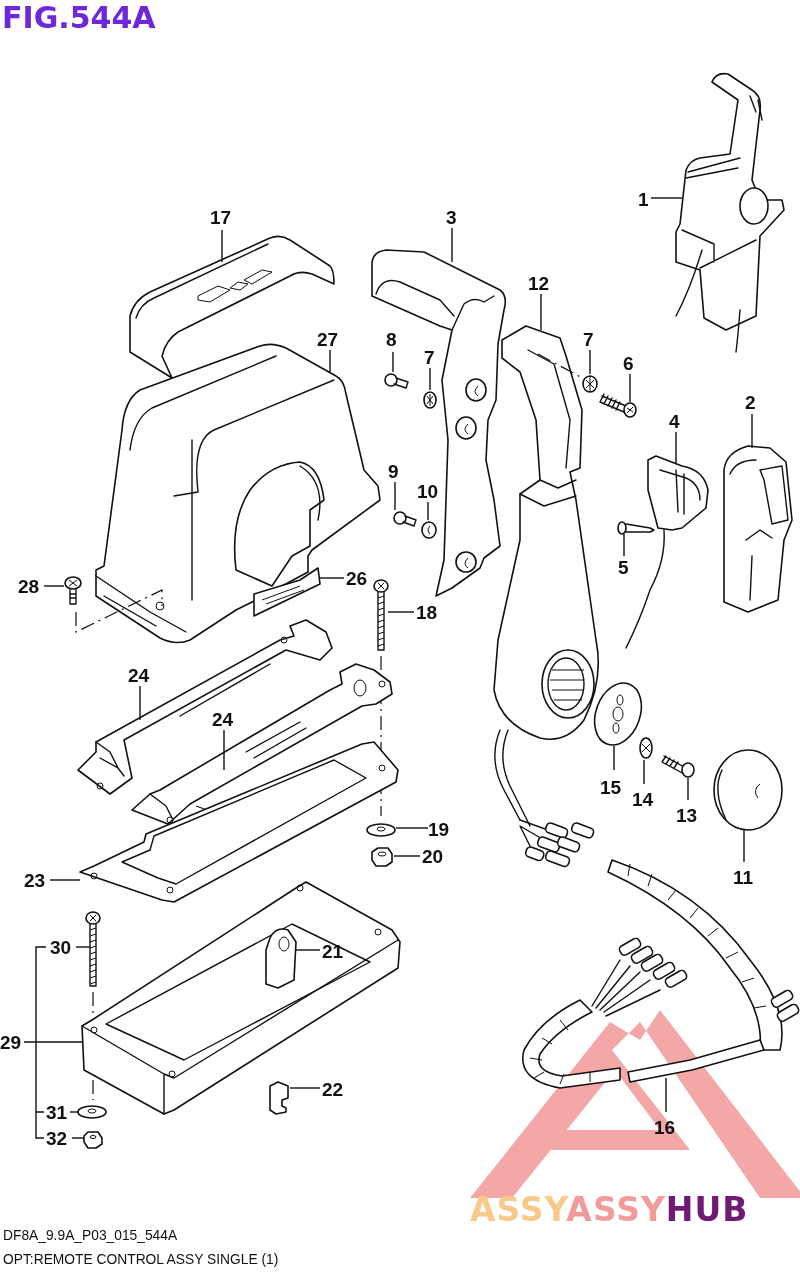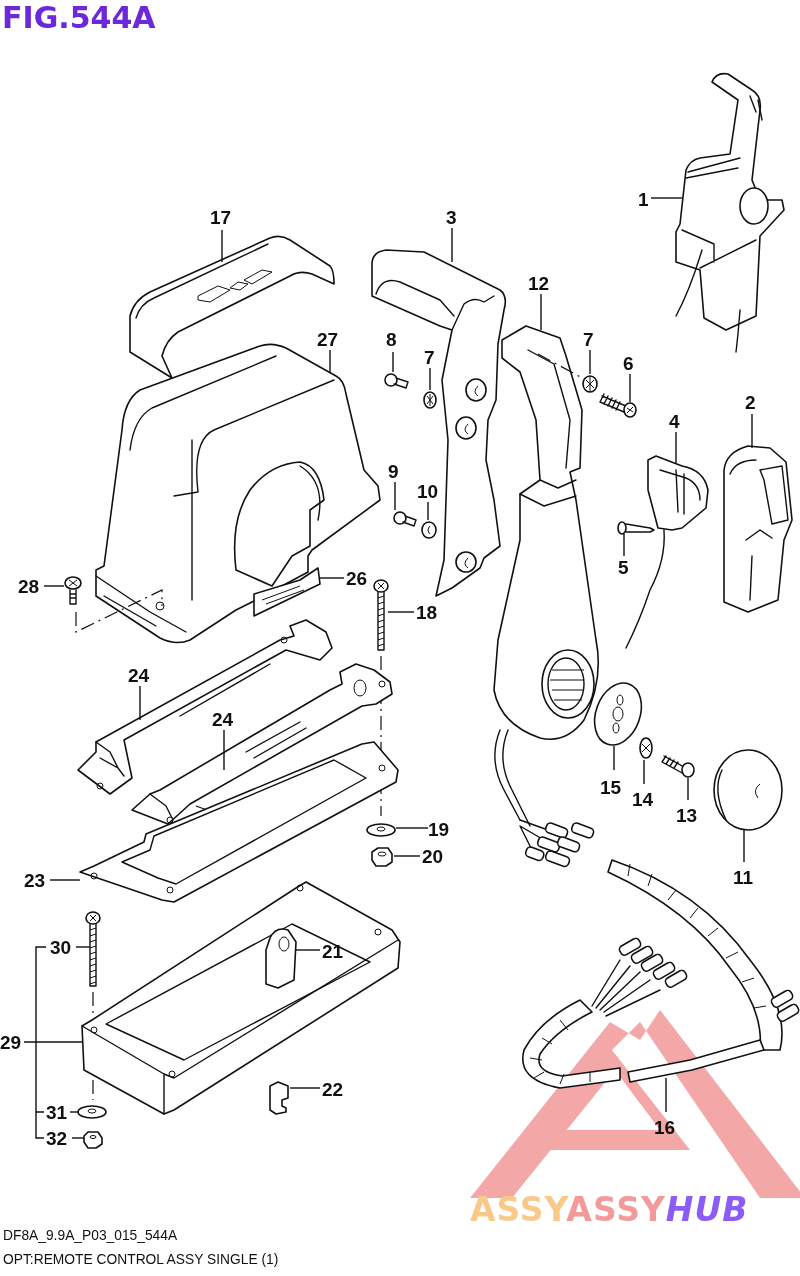--- a/index.html
+++ b/index.html
@@ -11,21 +11,21 @@
     .part { fill: #fff; stroke: #111; stroke-width: 1.6; stroke-linejoin: round; stroke-linecap: round; }
     .ln { fill: none; stroke: #111; stroke-width: 1.4; stroke-linecap: round; stroke-linejoin: round; }
     .thin { fill: none; stroke: #111; stroke-width: 1; }
     .dash { fill: none; stroke: #111; stroke-width: 1.2; stroke-dasharray: 14 5 2 5; }
     .leader { fill: none; stroke: #111; stroke-width: 1.4; }
     .callout { font-family: "Liberation Sans", sans-serif; font-weight: bold; font-size: 19px; fill: #111; }
     .wm-tri { fill: #f08a8a; opacity: 0.75; }
     .wm-text { position: absolute; left: 470px; top: 1190px; font-family: "DejaVu Sans", sans-serif; font-weight: bold; font-size: 33px; letter-spacing: 1px; }
     .wm-auto { color: #f9c98a; }
     .wm-moto { color: #f39a9a; }
-    .wm-hub { color: #8b5cf6; font-style: italic; }
+    .wm-hub { color: #701a75; }
   </style>
 </head>
 <body>
 
 <div class="fig-title">FIG.544A</div>
 
 <svg class="diagram" viewBox="0 0 800 1276">
 
   <g>
     <polygon class="wm-tri" points="610,1022 470,1198 512,1198 615,1070 660,1130 560,1130 582,1100 570,1100 540,1150 690,1150 612,1050 640,1022 760,1198 805,1198 660,1010 640,1040"></polygon>

